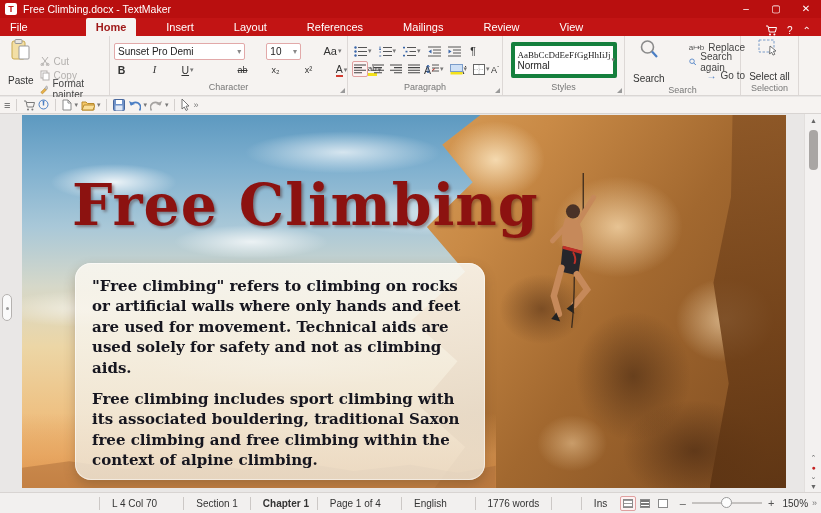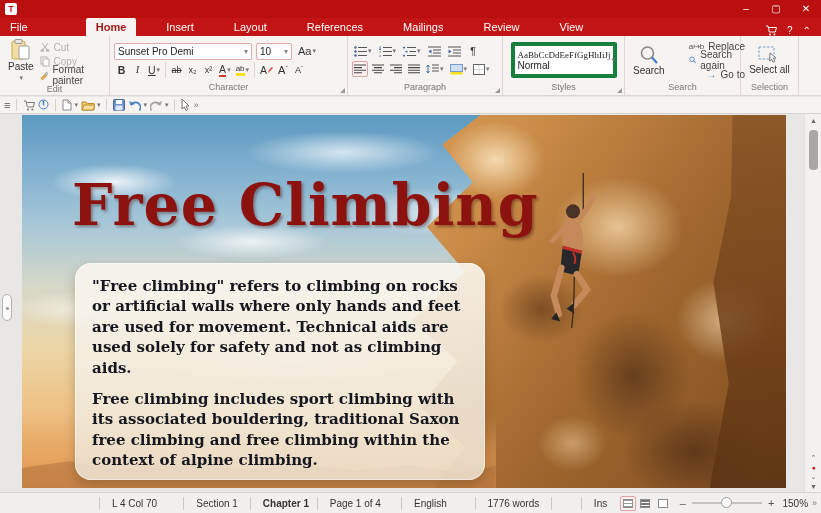--- a/index.html
+++ b/index.html
@@ -17,26 +17,26 @@
   .mtab { padding:2px 10px 3px; height:18px; line-height:14px; }
   .mtab.active { background:#f6f3f1; color:#9e1616; font-weight:bold; border-radius:2px 2px 0 0;margin-left:28px; }
   .menuright { margin-left:auto; display:flex; align-items:center; gap:10px; padding-right:10px; color:#fff; font-size:10px; }
 
   
   .ribbon { position:absolute; left:0; top:36px; width:821px; height:60px; background:#f6f3f1; border-bottom:1px solid #dad6d4; display:flex; }
   .rgroup { position:relative; height:100%; border-right:1px solid #ddd8d6; display:flex; flex-direction:column; }
   .rg-content { flex:1; display:flex; align-items:center; padding:2px 4px 0; gap:2px; }
   .rg-label { height:13px; text-align:center; font-size:9px; color:#777; line-height:11px; }
   .launcher { position:absolute; right:2px; bottom:2px; width:0; height:0; border-left:5px solid transparent; border-bottom:5px solid #9a9a9a; }
-  .bigbtn { display:flex; flex-direction:column; align-items:center; justify-content:flex-start; font-size:10px; color:#333; padding:1px 4px; line-height:11px; text-align:center; }
+  .bigbtn { display:flex; flex-direction:column; align-items:center; justify-content:flex-start; font-size:10px; color:#333; padding:1px 4px; line-height:11px; text-align:center;gap:14px; }
   .stack { display:flex; flex-direction:column; justify-content:center; gap:1px; }
   .srow { display:flex; align-items:center; gap:4px; font-size:10px; color:#444; height:13px; }
   .srow.disabled { color:#b3b0ae; }
   .cols { display:flex; flex-direction:column; gap:2px; justify-content:center; }
-  .crow { display:flex; align-items:center; gap:1px; }
+  .crow { display:flex; align-items:center; gap:18px; }
   .combo { height:17px; border:1px solid #e2a9a9; background:#fff; display:flex; align-items:center; font-size:10px; color:#222; padding:0 3px; border-radius:2px; }
   .combo .car { margin-left:auto; color:#888; font-size:8px; padding-left:4px; }
   .tbtn { min-width:15px; height:16px; display:inline-flex; align-items:center; justify-content:center; font-size:10.5px; color:#333; padding:0 1px; border:1px solid transparent; border-radius:2px; }
   .tbtn.active { border-color:#e0a0a0; background:#fdf2f2; }
   .car8 { font-size:7px; color:#777; margin-left:1px; }
   .vsep { width:1px; height:16px; background:#ddd8d6; margin:0 2px; }
   .uline-red { border-bottom:2px solid #d23b2f; }
   .uline-yel { border-bottom:3px solid #f3e11c; }
   .stylesbox { width:106px; height:36px; border:4px solid #15803d; background:#fff; border-radius:2px; display:flex; align-items:center; padding:0 3px; }
   .stylesbox .lines { flex:1; }
@@ -113,20 +113,21 @@
   .zoomknob { position:absolute; left:42%; top:-5px; width:11px; height:11px; border:1px solid #9a9a9a; background:#fdfdfd; border-radius:50%; }
   .zoomsign { color:#555; font-size:11px; }
 </style>
 </head>
 <body>
 
 <div class="stage">
 
   <div class="titlebar">
     <div class="appicon">T</div>
+    <span>Free Climbing.docx - TextMaker</span>
     <div class="winbtns">
       <div class="winbtn">–</div>
       <div class="winbtn">▢</div>
       <div class="winbtn">✕</div>
     </div>
   </div>
 
   <div class="menubar">
     <div class="mtab">File</div>
     <div class="mtab active">Home</div>

